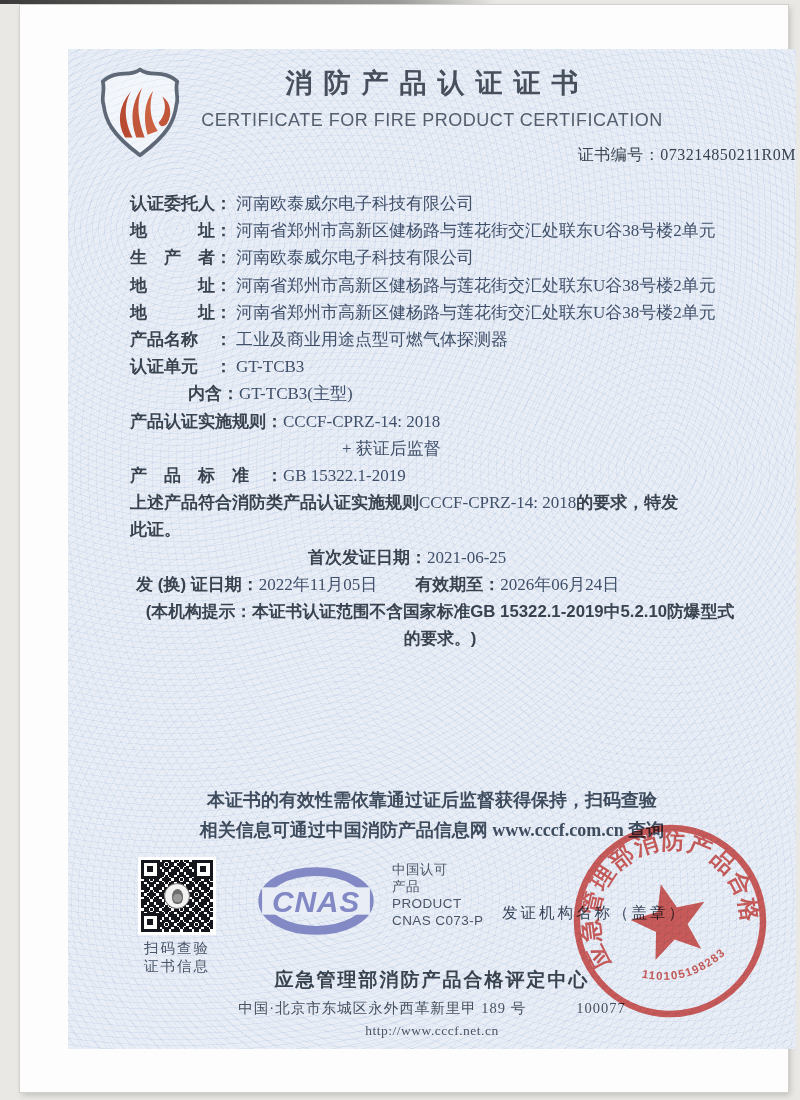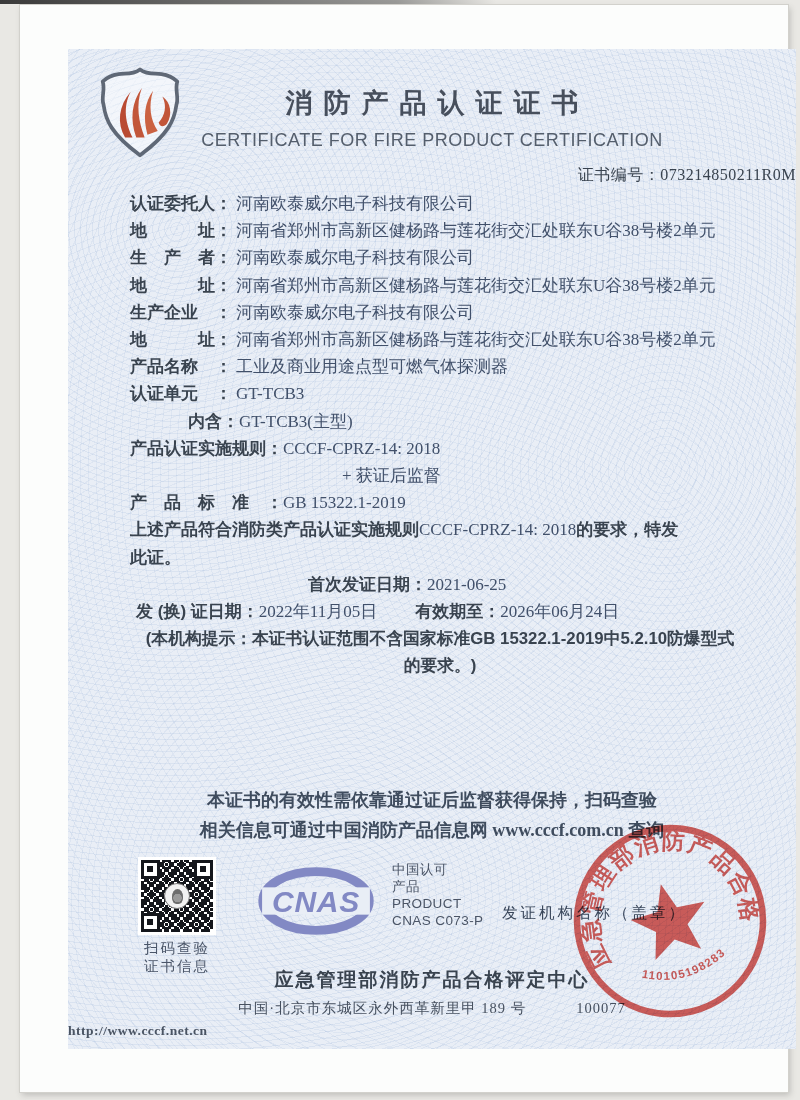--- a/index.html
+++ b/index.html
@@ -29,21 +29,21 @@
     background-color:#e9eef6;
     background-image:
       repeating-radial-gradient(circle at 15% 18%, rgba(125,158,205,.14) 0 1px, transparent 1px 6px),
       repeating-radial-gradient(circle at 82% 42%, rgba(125,158,205,.11) 0 1px, transparent 1px 8px),
       repeating-radial-gradient(circle at 38% 85%, rgba(125,158,205,.11) 0 1px, transparent 1px 7px);
     color:var(--text-dark);
   }
   
   .logo{position:absolute;left:14px;top:12px;width:116px;height:112px;}
   .title-cn{
-    padding-top:36px;text-align:center;
+    padding-top:16px;text-align:center;
     font-family:"Liberation Sans","DejaVu Sans",sans-serif;
     font-size:27px;font-weight:700;letter-spacing:11px;color:#474f5c;text-indent:11px;
   }
   .title-en{
     margin-top:9px;text-align:center;
     font-family:"Liberation Sans","DejaVu Sans",sans-serif;
     font-size:18px;letter-spacing:.5px;color:#545e6c;
   }
   .cert-no{
     margin-top:14px;text-align:right;
@@ -109,22 +109,22 @@
     position:absolute;top:918px;left:0;width:100%;text-align:center;
     font-family:"Liberation Sans","DejaVu Sans",sans-serif;
     font-size:19px;font-weight:700;letter-spacing:2px;color:#39434f;
   }
   .org-address{
     position:absolute;top:950px;left:0;width:100%;text-align:center;
     font-size:14.5px;color:#46505f;letter-spacing:1px;
   }
   .org-address .postcode{margin-left:50px;}
   .org-web{
-    position:absolute;top:974px;left:0;width:100%;text-align:left;
-    font-size:13.5px;color:#4a5463;letter-spacing:.5px;font-weight:bold;
+    position:absolute;top:974px;left:0;width:100%;text-align:center;
+    font-size:13.5px;color:#4a5463;letter-spacing:.5px;
   }
 </style>
 </head>
 <body>
 
 <div class="viewport">
   <div class="scan-edge-top"></div>
   <div class="sheet">
     <div class="cert">
 
@@ -138,21 +138,20 @@
 
       <div class="title-cn">消防产品认证证书</div>
       <div class="title-en">CERTIFICATE FOR FIRE PRODUCT CERTIFICATION</div>
       <div class="cert-no"><span>证书编号：</span><span>073214850211R0M</span></div>
 
       <div class="fields">
         <div class="line"><span class="lbl">认证委托人：</span><span class="val">河南欧泰威尔电子科技有限公司</span></div>
         <div class="line"><span class="lbl">地　　　址：</span><span class="val">河南省郑州市高新区健杨路与莲花街交汇处联东U谷38号楼2单元</span></div>
         <div class="line"><span class="lbl">生　产　者：</span><span class="val">河南欧泰威尔电子科技有限公司</span></div>
         <div class="line"><span class="lbl">地　　　址：</span><span class="val">河南省郑州市高新区健杨路与莲花街交汇处联东U谷38号楼2单元</span></div>
-        <div class="line"><span class="lbl">生产企业　：</span><span class="val">河南欧泰威尔电子科技有限公司</span></div>
         <div class="line"><span class="lbl">地　　　址：</span><span class="val">河南省郑州市高新区健杨路与莲花街交汇处联东U谷38号楼2单元</span></div>
         <div class="line"><span class="lbl">产品名称　：</span><span class="val">工业及商业用途点型可燃气体探测器</span></div>
         <div class="line"><span class="lbl">认证单元　：</span><span class="val">GT-TCB3</span></div>
         <div class="line indent-sub"><span class="lbl auto">内含：</span><span class="val">GT-TCB3(主型)</span></div>
         <div class="line"><span class="lbl auto">产品认证实施规则：</span><span class="val">CCCF-CPRZ-14: 2018</span></div>
         <div class="line indent-mode2"><span class="val">+ 获证后监督</span></div>
         <div class="line"><span class="lbl auto">产　品　标　准　：</span><span class="val">GB 15322.1-2019</span></div>
 
         <div class="line stmt"><span class="cn">上述产品符合消防类产品认证实施规则</span><span class="latin">CCCF-CPRZ-14: 2018</span><span class="cn">的要求，特发</span></div>
         <div class="line stmt"><span class="cn">此证。</span></div>

